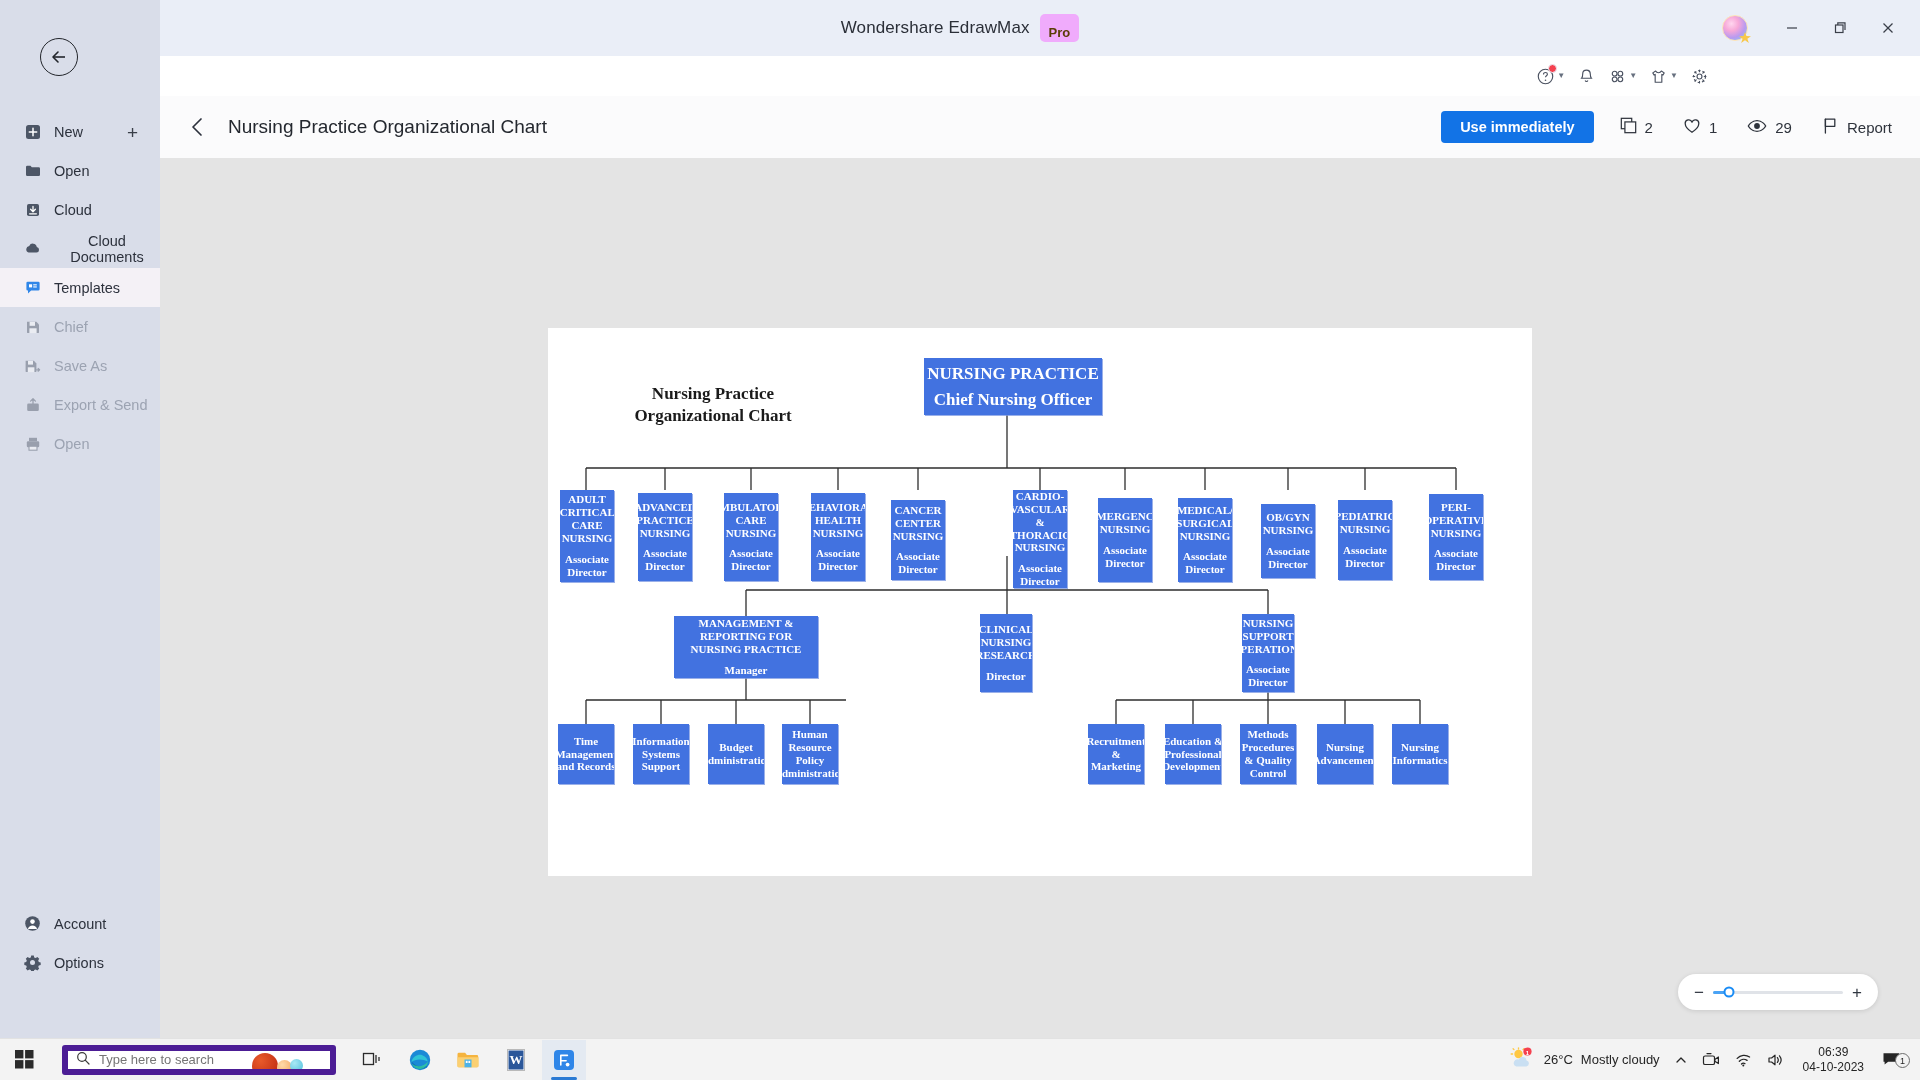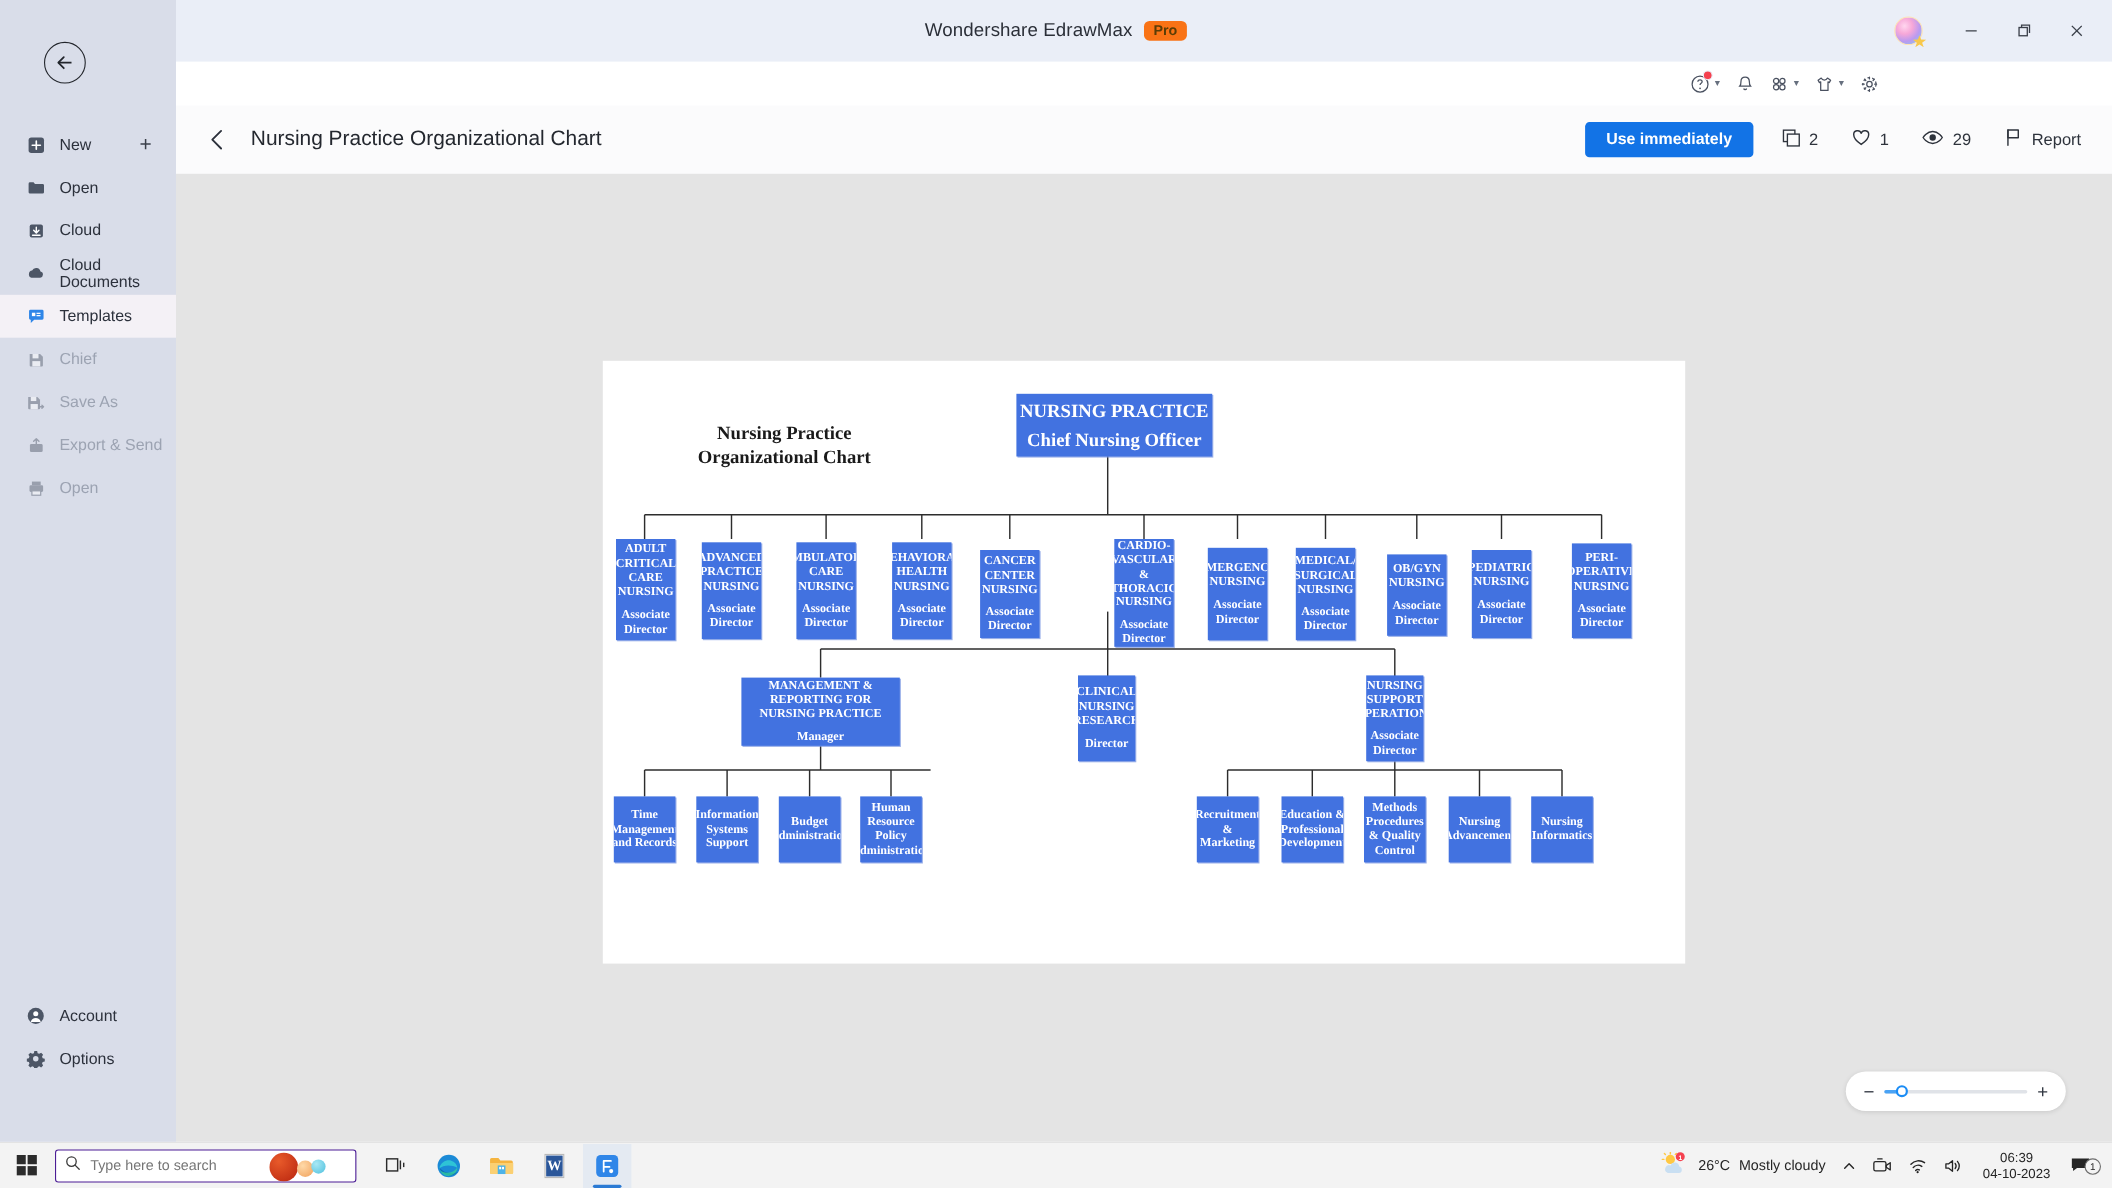--- a/index.html
+++ b/index.html
@@ -13,22 +13,22 @@
 
   
   .titlebar {
     position: absolute; left: 0; top: 0; width: 1920px; height: 56px;
     background: #eaeef7;
     display: flex; align-items: center; justify-content: center;
   }
   .title-wrap { display: flex; align-items: center; gap: 10px; }
   .app-title { font-size: 17px; color: #2b2f38; letter-spacing: .1px; }
   .pro-badge {
-    background: #f97316; color: #5a3d06; font-size: 13px; font-weight: bold;
-    border-radius: 5px; padding: 2px 9px 3px; line-height: 1;
+    background: #f0abfc; color: #5a3d06; font-size: 13px; font-weight: bold;
+    border-radius: 5px; padding: 12px 9px 3px; line-height: 1;
   }
   .win-controls {
     position: absolute; right: 10px; top: 0; height: 56px;
     display: flex; align-items: center; gap: 4px;
   }
   .avatar {
     width: 26px; height: 26px; border-radius: 50%;
     background: radial-gradient(circle at 35% 32%, #ffd6ef 0%, #f7a8d8 32%, #b99af0 62%, #7fd8e8 100%);
     position: relative; margin-right: 18px; border: 1.5px solid #fde3b8;
   }
@@ -69,20 +69,21 @@
     position: absolute; left: 40px; top: 38px;
     width: 38px; height: 38px; border-radius: 50%;
     border: 1.7px solid #22252b; background: transparent;
     display: flex; align-items: center; justify-content: center;
   }
   .nav { position: absolute; top: 112px; left: 0; width: 160px; }
   .nav-item {
     height: 39px; display: flex; align-items: center; gap: 13px;
     padding-left: 24px; color: #2c313c; font-size: 14.5px;
     position: relative;
+    text-align: center;
   }
   .nav-item.active { background: #f4f1f6; }
   .nav-item.disabled { color: #9ca3b2; }
   .nav-item.disabled .nicon { opacity: .45; }
   .nicon { width: 17px; height: 17px; display: flex; align-items: center; justify-content: center; flex: 0 0 17px; }
   .nav-plus {
     position: absolute; right: 22px; top: 50%; transform: translateY(-50%);
     font-size: 19px; color: #3a3f49; font-weight: 300; line-height: 1;
   }
   .nav-bottom { position: absolute; bottom: 56px; left: 0; width: 160px; }
@@ -160,23 +161,23 @@
   }
 
   
   .taskbar {
     position: absolute; left: 0; bottom: 0; width: 1920px; height: 42px;
     background: #f3f3f3; display: flex; align-items: center;
     border-top: 1px solid #e2e2e2;
   }
   .tb-start { width: 48px; display: flex; align-items: center; justify-content: center; }
   .tb-search {
-    width: 274px; height: 30px; background: #fff; border: 1px solid #4c1d95;
+    width: 274px; height: 30px; background: #fff; border: 6px solid #4c1d95;
     border-radius: 3px; display: flex; align-items: center; gap: 9px;
-    padding: 0 8px; margin-left: 2px; position: relative; overflow: hidden;
+    padding: 0 8px; margin-left: 14px; position: relative; overflow: hidden;
   }
   .tb-search input {
     border: none; outline: none; font-size: 13px; color: #3b3b3b;
     background: transparent; width: 150px; font-family: "Liberation Sans", sans-serif;
   }
   .tb-orbs { position: absolute; right: 6px; top: 2px; width: 72px; height: 26px; }
   .orb { position: absolute; border-radius: 50%; }
   .tb-icons { display: flex; align-items: center; gap: 4px; margin-left: 14px; }
   .tb-ic { width: 44px; height: 40px; display: flex; align-items: center; justify-content: center; position: relative; }
   .tb-ic.active { background: #e4eaf2; }

